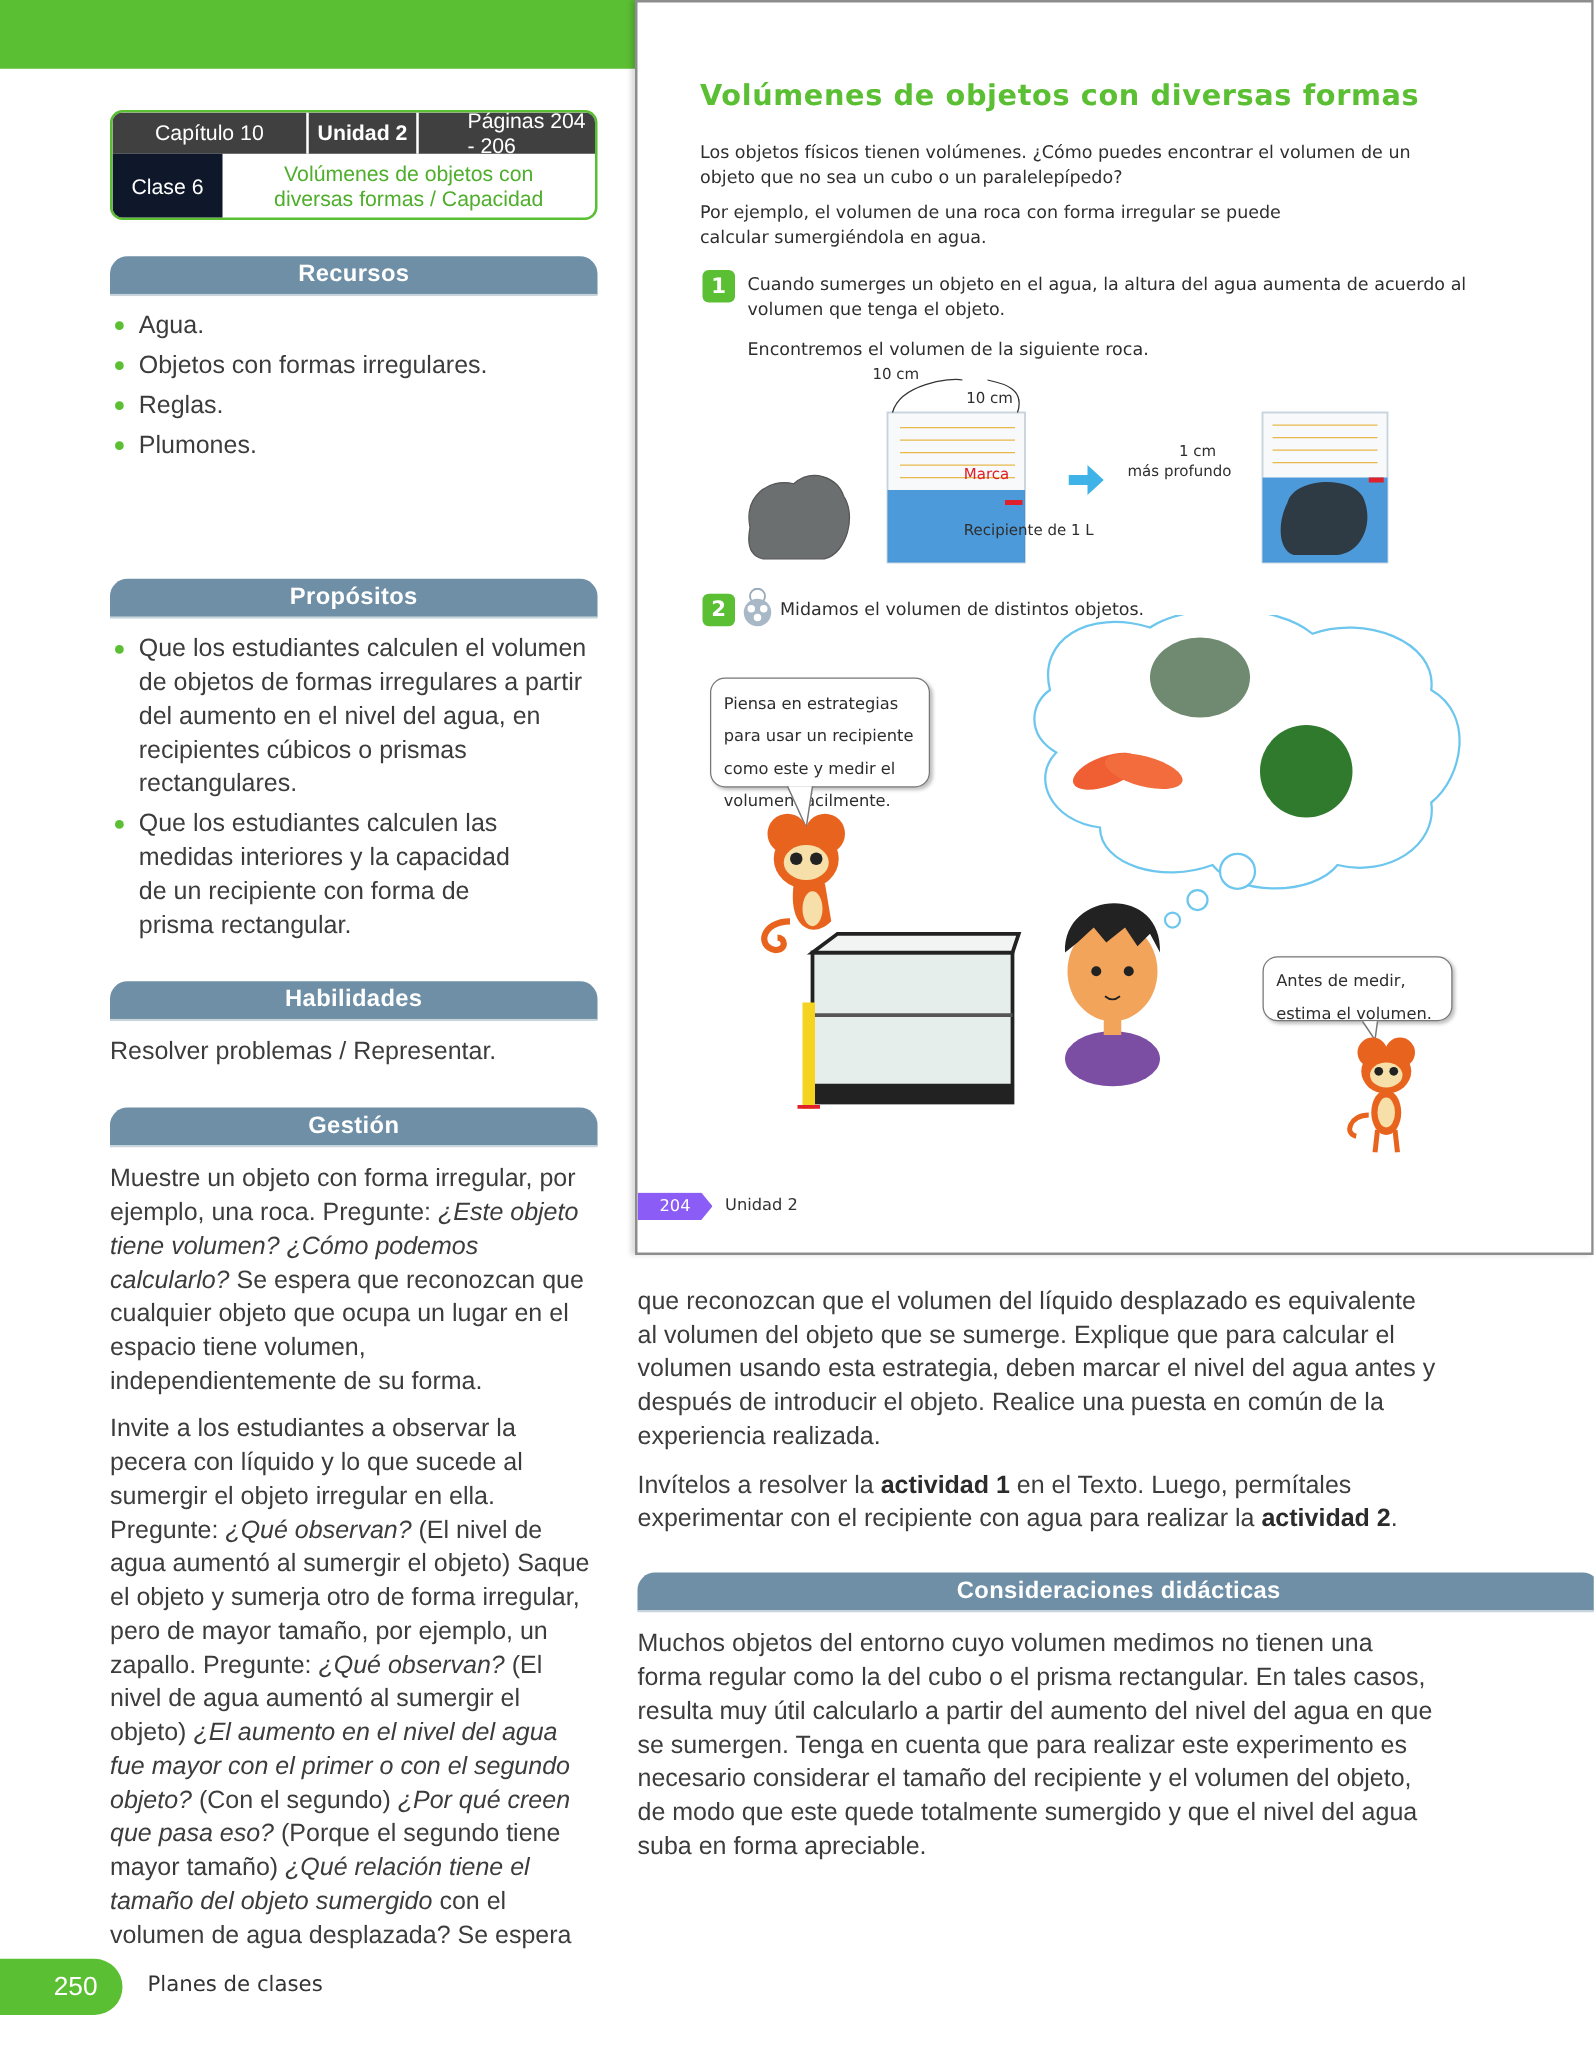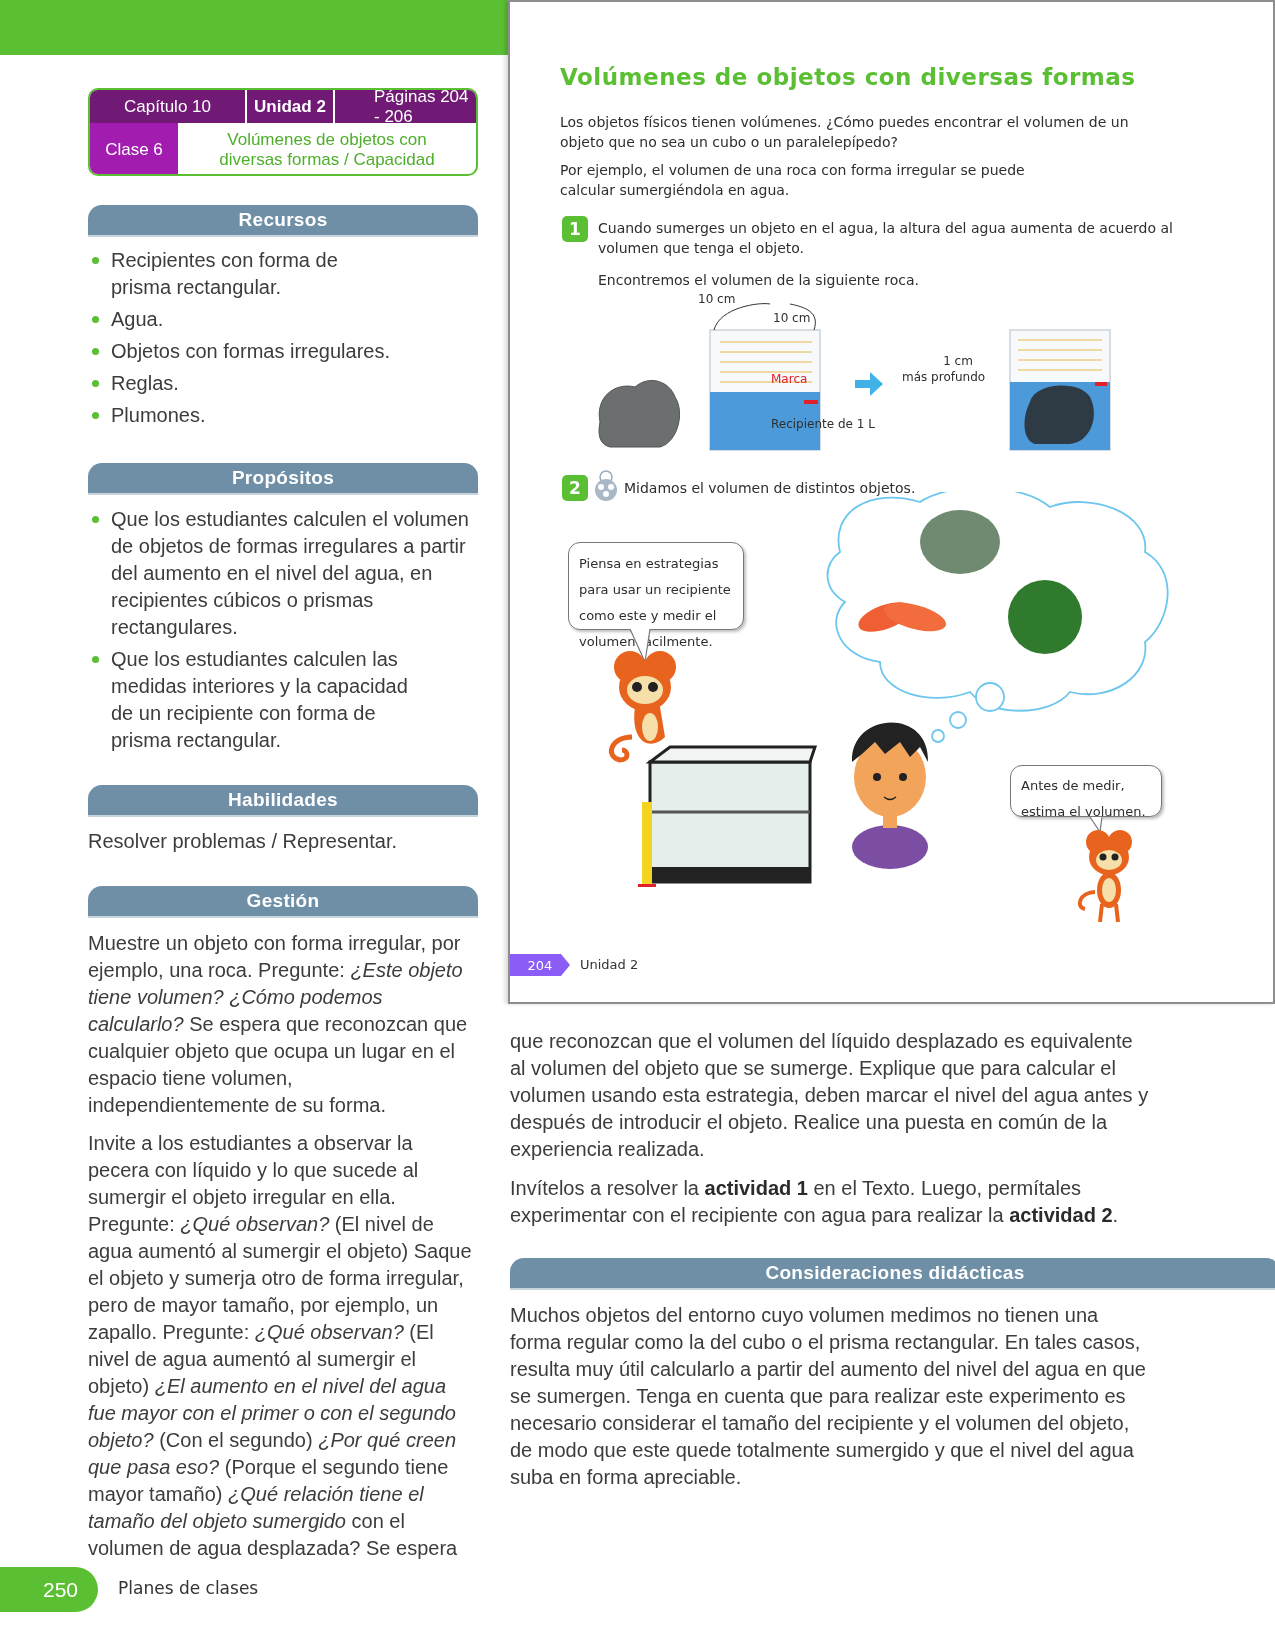--- a/index.html
+++ b/index.html
@@ -5,27 +5,27 @@
   html, body { margin: 0; padding: 0; }
   body {
     width: 1275px; height: 1650px; position: relative; overflow: hidden;
     background: #ffffff; font-family: "Liberation Sans", sans-serif; color: #3a3a3a;
   }
   .abs { position: absolute; }
   .green-band { left: 0; top: 0; width: 510px; height: 55px; background: #5bbf33; }
 
   
   .info-table { left: 88px; top: 88px; width: 390px; height: 88px; border: 2px solid #5bbf33; border-radius: 10px; overflow: hidden; box-sizing: border-box; }
-  .info-row1 { position: absolute; left: 0; top: 0; width: 100%; height: 33px; background: #701a75; display: flex; color: #fff; font-size: 17px; }
+  .info-row1 { position: absolute; left: 0; top: 0; width: 100%; height: 33px; background: #404040; display: flex; color: #fff; font-size: 17px; }
   .info-row1 div { display: flex; align-items: center; justify-content: center; height: 100%; box-sizing: border-box; }
   .cell-cap { width: 155px; }
   .cell-uni { width: 88px; border-left: 2px solid #fff; font-weight: bold; }
   .cell-pag { flex: 1; border-left: 2px solid #fff; padding-left: 39px; }
   .info-row2 { position: absolute; left: 0; top: 33px; width: 100%; height: 53px; display: flex; }
-  .cell-clase { width: 88px; background: #a21caf; color: #fff; font-size: 17px; display: flex; align-items: center; justify-content: center; }
+  .cell-clase { width: 88px; background: #0f172a; color: #fff; font-size: 17px; display: flex; align-items: center; justify-content: center; }
   .cell-title { flex: 1; color: #4fae2c; font-size: 17px; text-align: center; display: flex; align-items: center; justify-content: center; line-height: 20px; padding: 0 18px; }
 
   
   .sec-bar { height: 32px; background: #6e8fa6; border-radius: 14px 14px 0 0; color: #fff; font-size: 19px; font-weight: bold; display: flex; align-items: center; justify-content: center; letter-spacing: 0.3px; border-bottom: 2px solid #c8d4dc; box-sizing: border-box; }
   .left-col { left: 88px; width: 390px; }
 
   .blist { margin: 0; padding: 0; list-style: none; }
   .blist li { position: relative; padding-left: 23px; font-size: 20px; line-height: 27px; color: #3c3c3c; margin-bottom: 5px; }
   .blist li::before { content: ""; position: absolute; left: 4px; top: 10px; width: 7px; height: 7px; border-radius: 50%; background: #5bbf33; }
 
@@ -58,21 +58,20 @@
     <div class="cell-pag">Páginas 204 - 206</div>
   </div>
   <div class="info-row2">
     <div class="cell-clase">Clase 6</div>
     <div class="cell-title">Volúmenes de objetos con diversas formas / Capacidad</div>
   </div>
 </div>
 
 <div class="abs left-col sec-bar" style="top:205px;">Recursos</div>
 <ul class="abs left-col blist" style="top:247px;">
-  <li style="width:245px;">Recipientes con forma de prisma rectangular.</li>
   <li>Agua.</li>
   <li>Objetos con formas irregulares.</li>
   <li>Reglas.</li>
   <li>Plumones.</li>
 </ul>
 
 <div class="abs left-col sec-bar" style="top:463px;">Propósitos</div>
 <ul class="abs left-col blist" style="top:506px;">
   <li>Que los estudiantes calculen el volumen de objetos de formas irregulares a partir del aumento en el nivel del agua, en recipientes cúbicos o prismas rectangulares.</li>
   <li style="width:310px;">Que los estudiantes calculen las medidas interiores y la capacidad de un recipiente con forma de prisma rectangular.</li>

